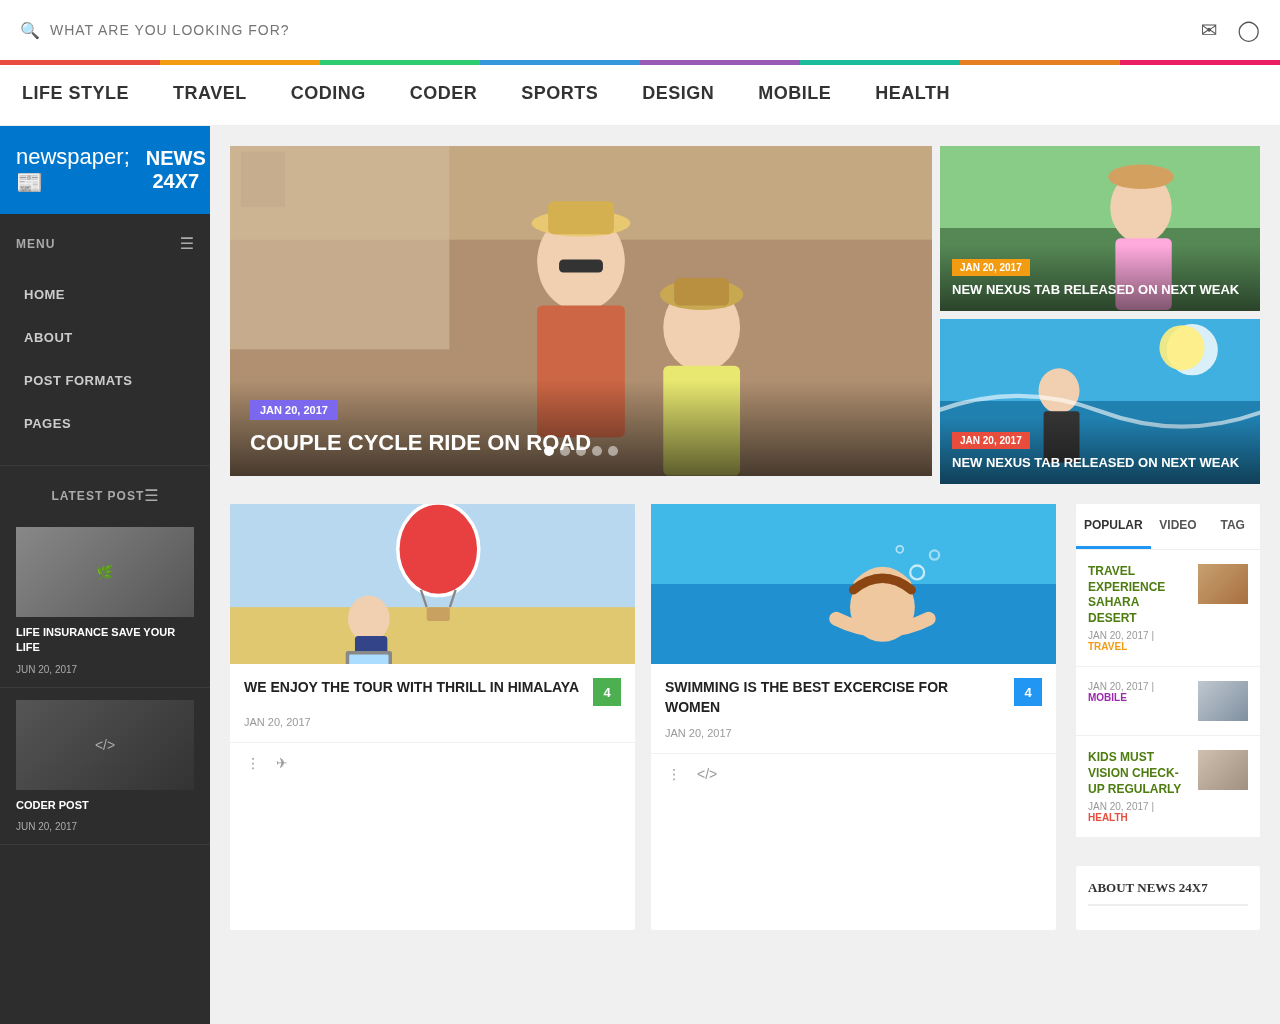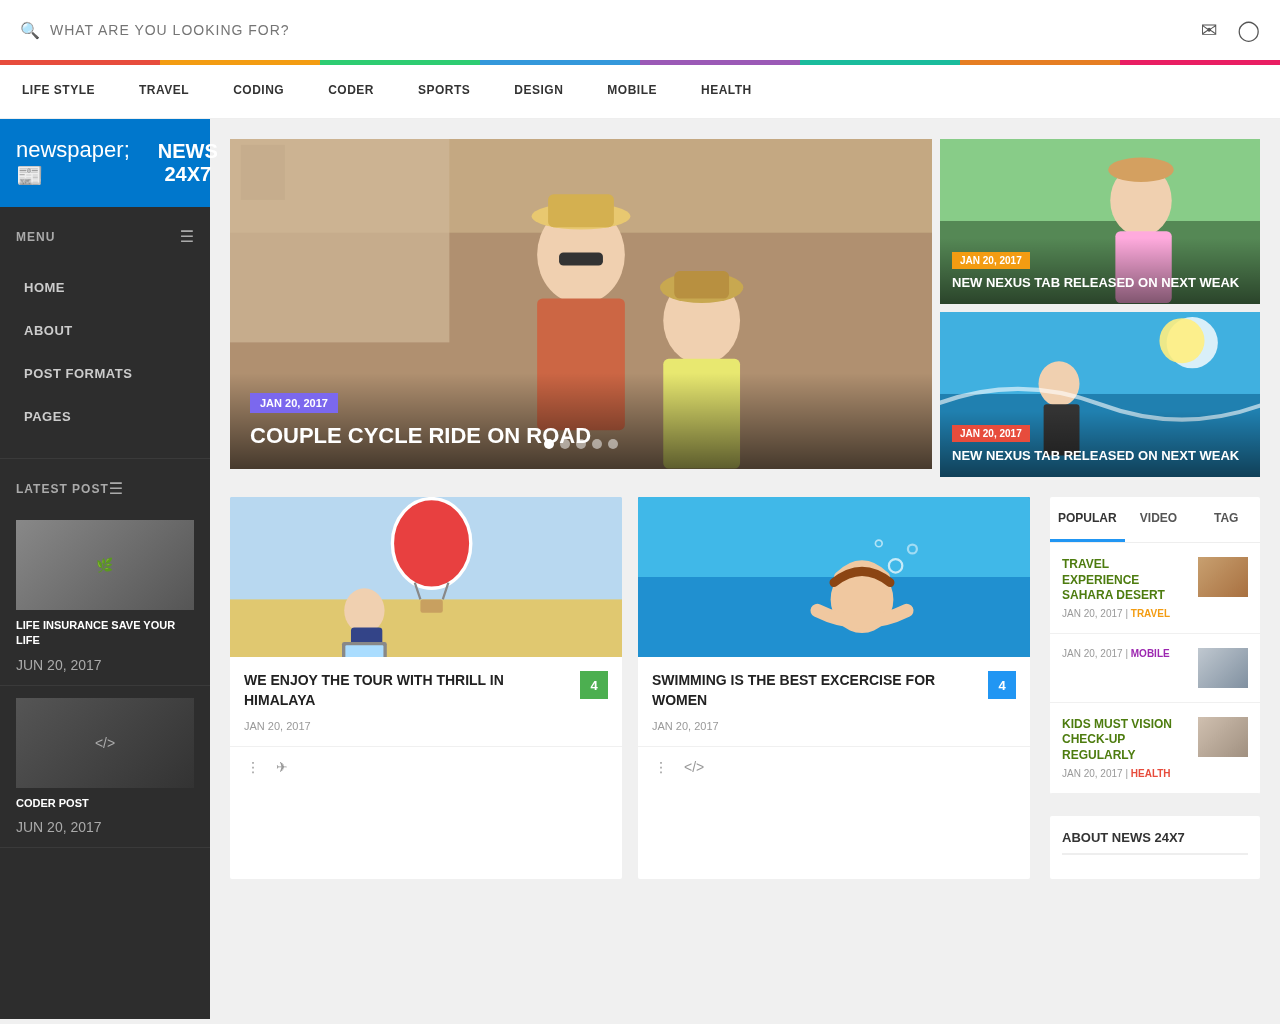--- a/index.html
+++ b/index.html
@@ -10,42 +10,42 @@
     .search-input { border: none; outline: none; flex: 1; font-size: 14px; color: #0f172a; letter-spacing: 1px; }
     .header-icons { display: flex; gap: 20px; align-items: center; margin-left: auto; }
     .header-icon { font-size: 20px; color: #555; cursor: pointer; }
 
     
     .color-bar { display: flex; height: 5px; }
     .color-bar div { flex: 1; }
 
     
     .nav { display: flex; background: #fff; border-bottom: 1px solid #eee; }
-    .nav-item { padding: 18px 22px; font-size: 12px; font-weight: bold; color: #333; cursor: pointer; letter-spacing: 0.5px; border-bottom: 3px solid transparent; }
+    .nav-item { padding: 18px 22px; font-size: 18px; font-weight: bold; color: #333; cursor: pointer; letter-spacing: 0.5px; border-bottom: 3px solid transparent; }
 
     
     .main-layout { display: flex; }
 
     
     .sidebar { width: 210px; background: #2d2d2d; min-height: 900px; flex-shrink: 0; }
-    .brand { background: #0077cc; padding: 18px 16px; display: flex; align-items: center; gap: 28px; }
+    .brand { background: #0077cc; padding: 18px 16px; display: flex; align-items: center; gap: 16px; }
     .brand-icon { color: #fff; font-size: 22px; }
     .brand-text { color: #fff; font-size: 20px; font-weight: bold; text-align: center; }
     .sidebar-section { padding: 20px 16px 10px; display: flex; align-items: center; justify-content: space-between; }
     .sidebar-section-label { color: #aaa; font-size: 12px; font-weight: bold; letter-spacing: 1px; }
     .sidebar-section-icon { color: #aaa; font-size: 16px; }
     .sidebar-menu { padding: 10px 0; }
     .sidebar-menu-item { padding: 14px 24px; color: #ccc; font-size: 13px; font-weight: bold; cursor: pointer; letter-spacing: 0.5px; }
 
-    .sidebar-latest { padding: 20px 16px 10px; display: flex; align-items: center; justify-content: flex-start; border-top: 1px solid #3a3a3a; margin-top: 10px; }
+    .sidebar-latest { padding: 20px 16px 10px; display: flex; align-items: center; justify-content: center; border-top: 1px solid #3a3a3a; margin-top: 10px; }
     .sidebar-post { padding: 12px 16px; display: flex; flex-direction: column; gap: 8px; border-bottom: 1px solid #3a3a3a; }
     .sidebar-post-img { width: 100%; height: 90px; background: #666; overflow: hidden; position: relative; }
     .sidebar-post-img-placeholder { width: 100%; height: 100%; background: linear-gradient(135deg, #888 0%, #555 100%); display: flex; align-items: center; justify-content: center; }
     .sidebar-post-title { color: #fff; font-size: 11px; font-weight: bold; line-height: 1.4; }
-    .sidebar-post-date { color: #aaa; font-size: 14px; }
+    .sidebar-post-date { color: #aaa; font-size: 10px; }
     .leaf-icon { color: #4caf50; font-size: 14px; }
     .code-icon { color: #aaa; font-size: 14px; }
 
     
     .content { flex: 1; padding: 20px; }
 
     
     .hero { display: flex; gap: 8px; margin-bottom: 20px; }
     .hero-main { flex: 1; height: 330px; background: linear-gradient(135deg, #b8a090 0%, #8a7060 100%); position: relative; overflow: hidden; }
     .hero-main-overlay { position: absolute; bottom: 0; left: 0; right: 0; padding: 20px; background: linear-gradient(transparent, rgba(0,0,0,0.6)); }
@@ -79,40 +79,40 @@
     .card-body { padding: 14px; }
     .card-title-row { display: flex; align-items: flex-start; gap: 10px; }
     .card-title { font-size: 14px; font-weight: bold; color: #222; text-transform: uppercase; line-height: 1.4; flex: 1; }
     .card-badge { background: #4caf50; color: #fff; font-size: 13px; font-weight: bold; width: 28px; height: 28px; display: flex; align-items: center; justify-content: center; flex-shrink: 0; }
     .card-badge.blue { background: #2196f3; }
     .card-date { font-size: 11px; color: #999; margin-top: 10px; }
     .card-footer { display: flex; padding: 12px 16px; border-top: 1px solid #f0f0f0; gap: 16px; }
     .card-footer-icon { color: #999; font-size: 14px; cursor: pointer; }
 
     
-    .sidebar-right { width: 210px; flex-shrink: 0; }
+    .sidebar-right { width: 184px; flex-shrink: 0; }
     .tabs-widget { background: #fff; border-radius: 2px; overflow: hidden; }
     .tabs-header { display: flex; border-bottom: 1px solid #eee; }
     .tab-btn { flex: 1; padding: 14px 8px; font-size: 12px; font-weight: bold; color: #555; cursor: pointer; text-align: center; border-bottom: 3px solid transparent; }
     .tab-btn.active { color: #333; border-bottom: 3px solid #2196f3; }
     .tab-content { padding: 0; }
     .sidebar-article { display: flex; gap: 10px; align-items: flex-start; padding: 14px 12px; border-bottom: 1px solid #f0f0f0; }
     .sidebar-article-text { flex: 1; }
     .sidebar-article-title { font-size: 12px; font-weight: bold; color: #4d7c0f; text-transform: uppercase; line-height: 1.3; margin-bottom: 4px; }
     .sidebar-article-meta { font-size: 10px; color: #999; }
     .sidebar-article-tag { font-weight: bold; }
     .sidebar-article-tag.travel { color: #f39c12; }
     .sidebar-article-tag.mobile { color: #9c27b0; }
     .sidebar-article-tag.health { color: #e74c3c; }
     .sidebar-article-img { width: 50px; height: 40px; background: #ccc; flex-shrink: 0; overflow: hidden; }
     .art-img-1 { background: linear-gradient(135deg, #c8a070 0%, #a87040 100%); width: 100%; height: 100%; }
     .art-img-2 { background: linear-gradient(135deg, #c0c8d0 0%, #8090a0 100%); width: 100%; height: 100%; }
     .art-img-3 { background: linear-gradient(135deg, #d0c0b0 0%, #a09080 100%); width: 100%; height: 100%; }
 
-    .about-widget { background: #fff; border-radius: 2px; margin-top: 22px; padding: 14px 12px; }
+    .about-widget { background: #fff; border-radius: 2px; margin-top: 28px; padding: 14px 12px; font-family: Liberation Serif, serif; }
     .about-title { font-size: 13px; font-weight: bold; color: #333; border-bottom: 2px solid #eee; padding-bottom: 8px; margin-bottom: 10px; }
   </style>
 </head>
 <body>
 
 <div class="header">
   <span>🔍</span>
   <input class="search-input" type="text" placeholder="WHAT ARE YOU LOOKING FOR?" style="">
   <div class="header-icons">
     <span class="header-icon">✉</span>

